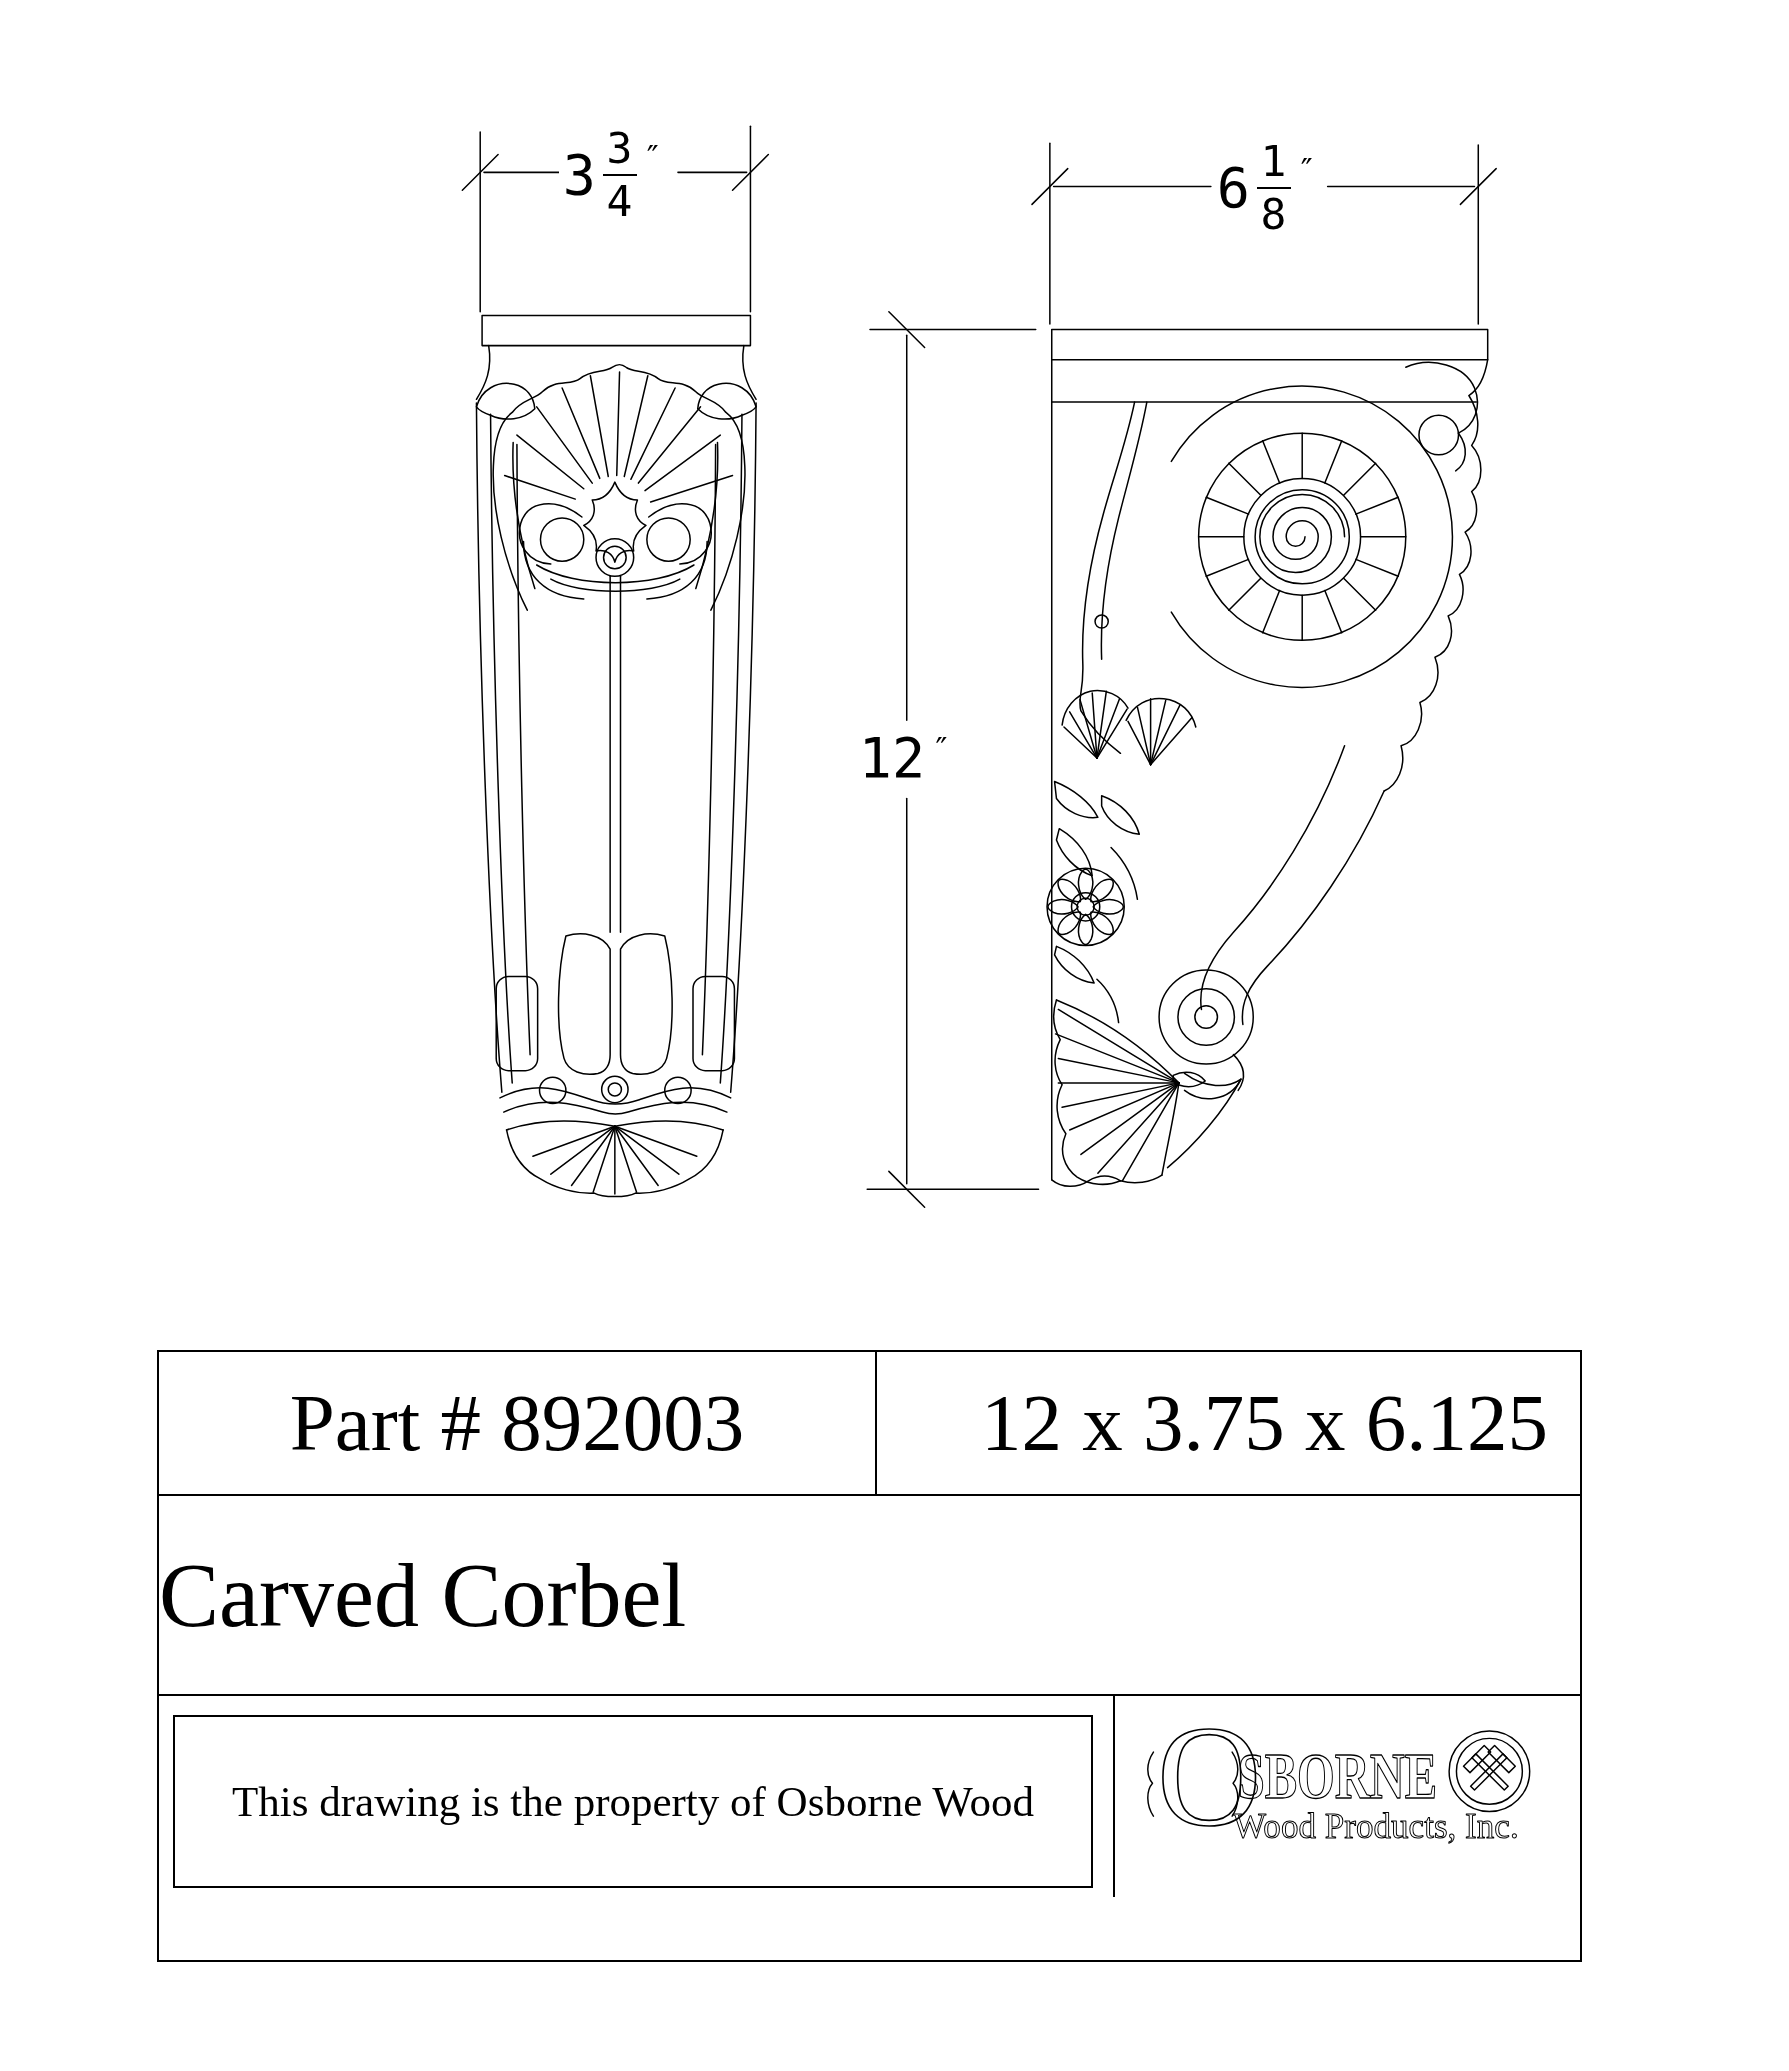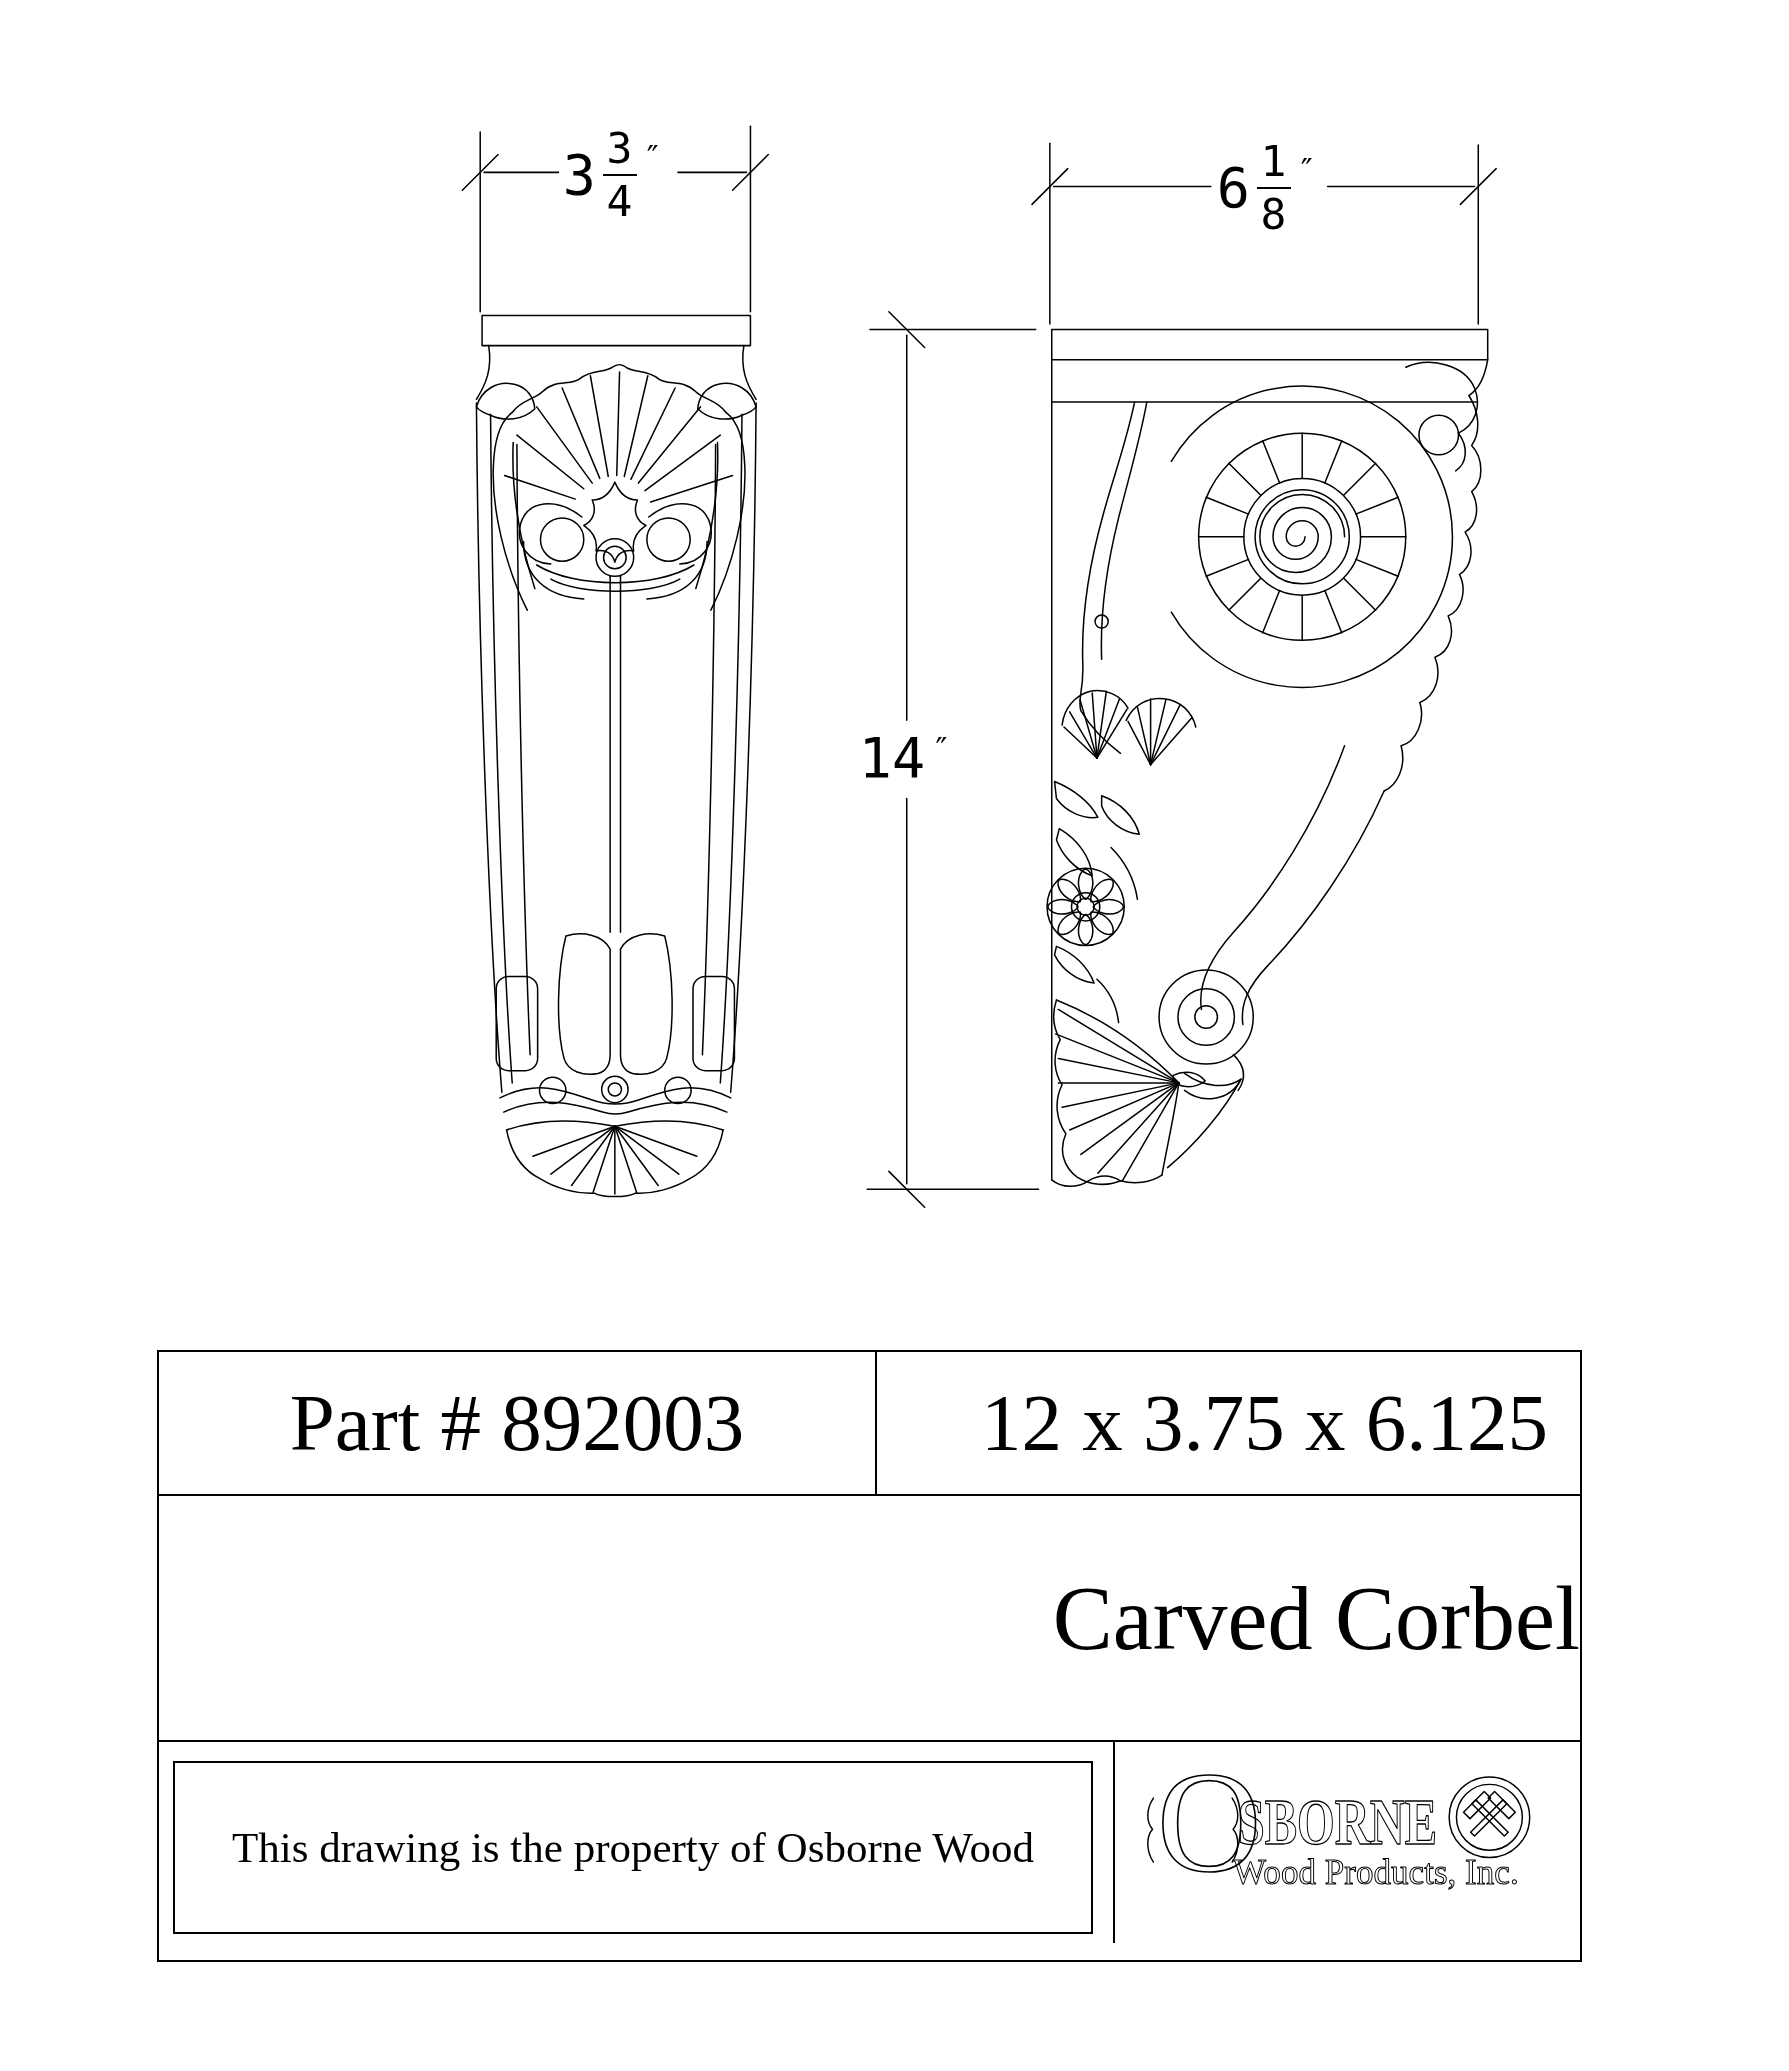--- a/index.html
+++ b/index.html
@@ -31,22 +31,22 @@
   .dim.v .unit{margin-top:1.9px;}
   
   .tb{
     position:absolute;left:157px;top:1350px;width:1425px;height:612px;
     border:2.8px solid #000;box-sizing:border-box;background:#fff;
   }
   .tb-row1{display:flex;height:144px;border-bottom:2.8px solid #000;box-sizing:border-box;}
   .tb-cell-part{width:718px;border-right:2.8px solid #000;box-sizing:border-box;
     display:flex;align-items:center;justify-content:center;}
   .tb-cell-size{flex:1;display:flex;align-items:center;justify-content:center;padding-left:72px;box-sizing:border-box;}
-  .tb-row2{height:246px;border-bottom:2.8px solid #000;box-sizing:border-box;
-    display:flex;align-items:center;justify-content:flex-end;}
+  .tb-row2{height:200px;border-bottom:2.8px solid #000;box-sizing:border-box;
+    display:flex;align-items:center;justify-content:flex-start;}
   .tb-row3{display:flex;height:201px;}
   .tb-cell-disc{width:956px;border-right:2.8px solid #000;box-sizing:border-box;position:relative;}
   .disc-box{
     position:absolute;left:14px;top:19px;right:20px;bottom:9.4px;
     border:2.8px solid #000;display:flex;flex-direction:row;
     align-items:center;justify-content:center;
   }
   .disc-line{font-size:43px;line-height:1.1;white-space:nowrap;}
   .tb-cell-logo{flex:1;display:flex;align-items:center;justify-content:center;}
   .part-text,.size-text{font-size:81px;white-space:nowrap;}
@@ -318,21 +318,21 @@
     <span class="whole">6</span>
     <span class="frac">
       <span class="num">1</span>
       <span class="bar"></span>
       <span class="den">8</span>
     </span>
     <span class="unit">″</span>
   </div>
 
   <div class="dim v" style="left:855px;top:731px;">
-    <span class="whole">14</span>
+    <span class="whole">12</span>
     <span class="unit">″</span>
   </div>
 
   <div class="tb">
     <div class="tb-row1">
       <div class="tb-cell-part">
         <span class="part-text">Part # 892003</span>
       </div>
       <div class="tb-cell-size">
         <span class="size-text">12 x 3.75 x 6.125</span>

